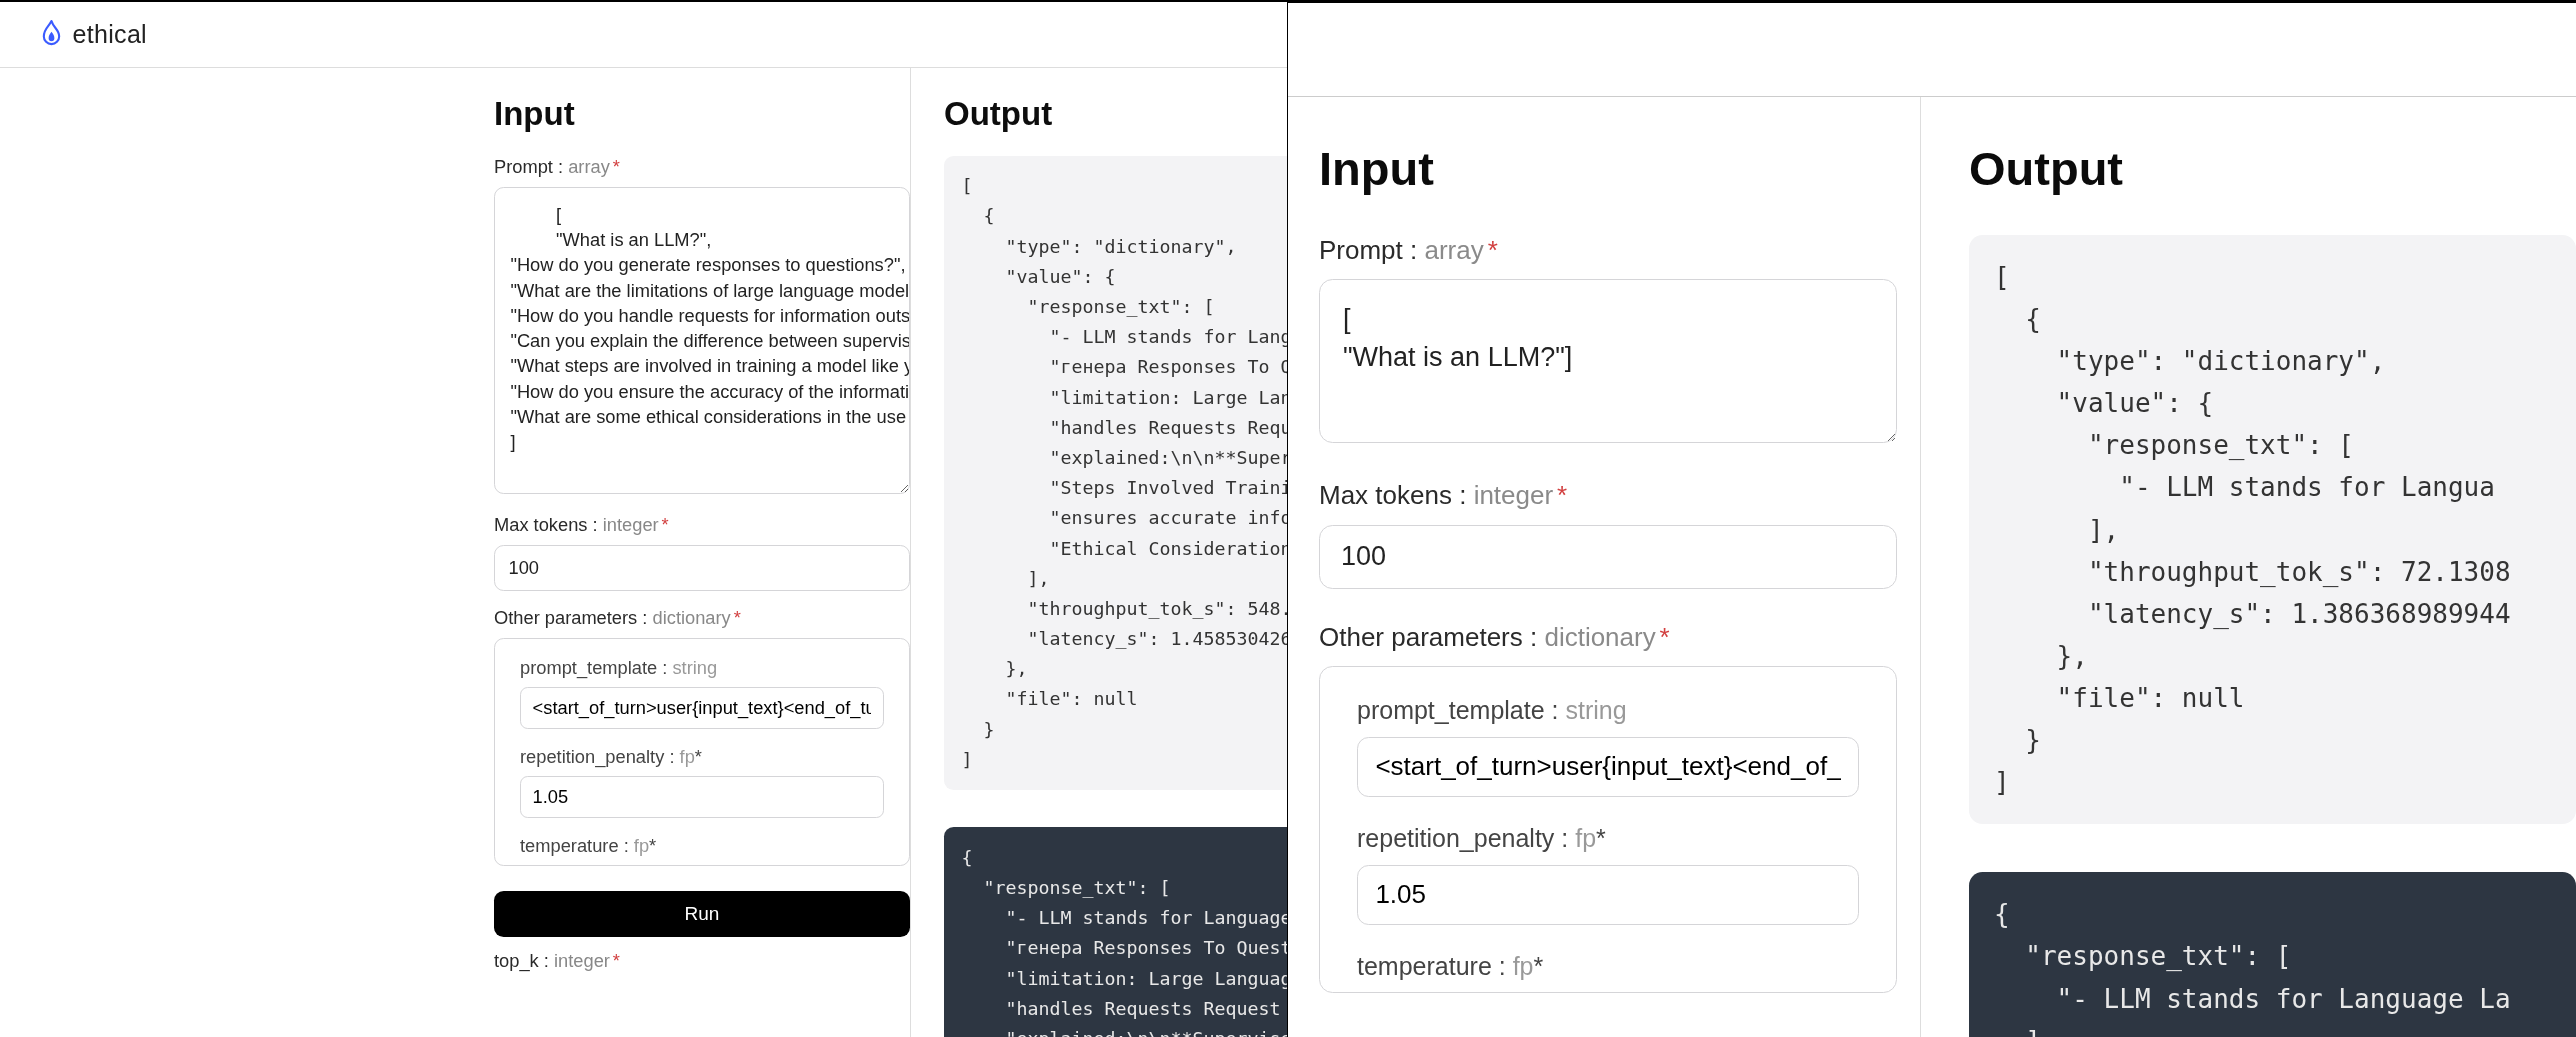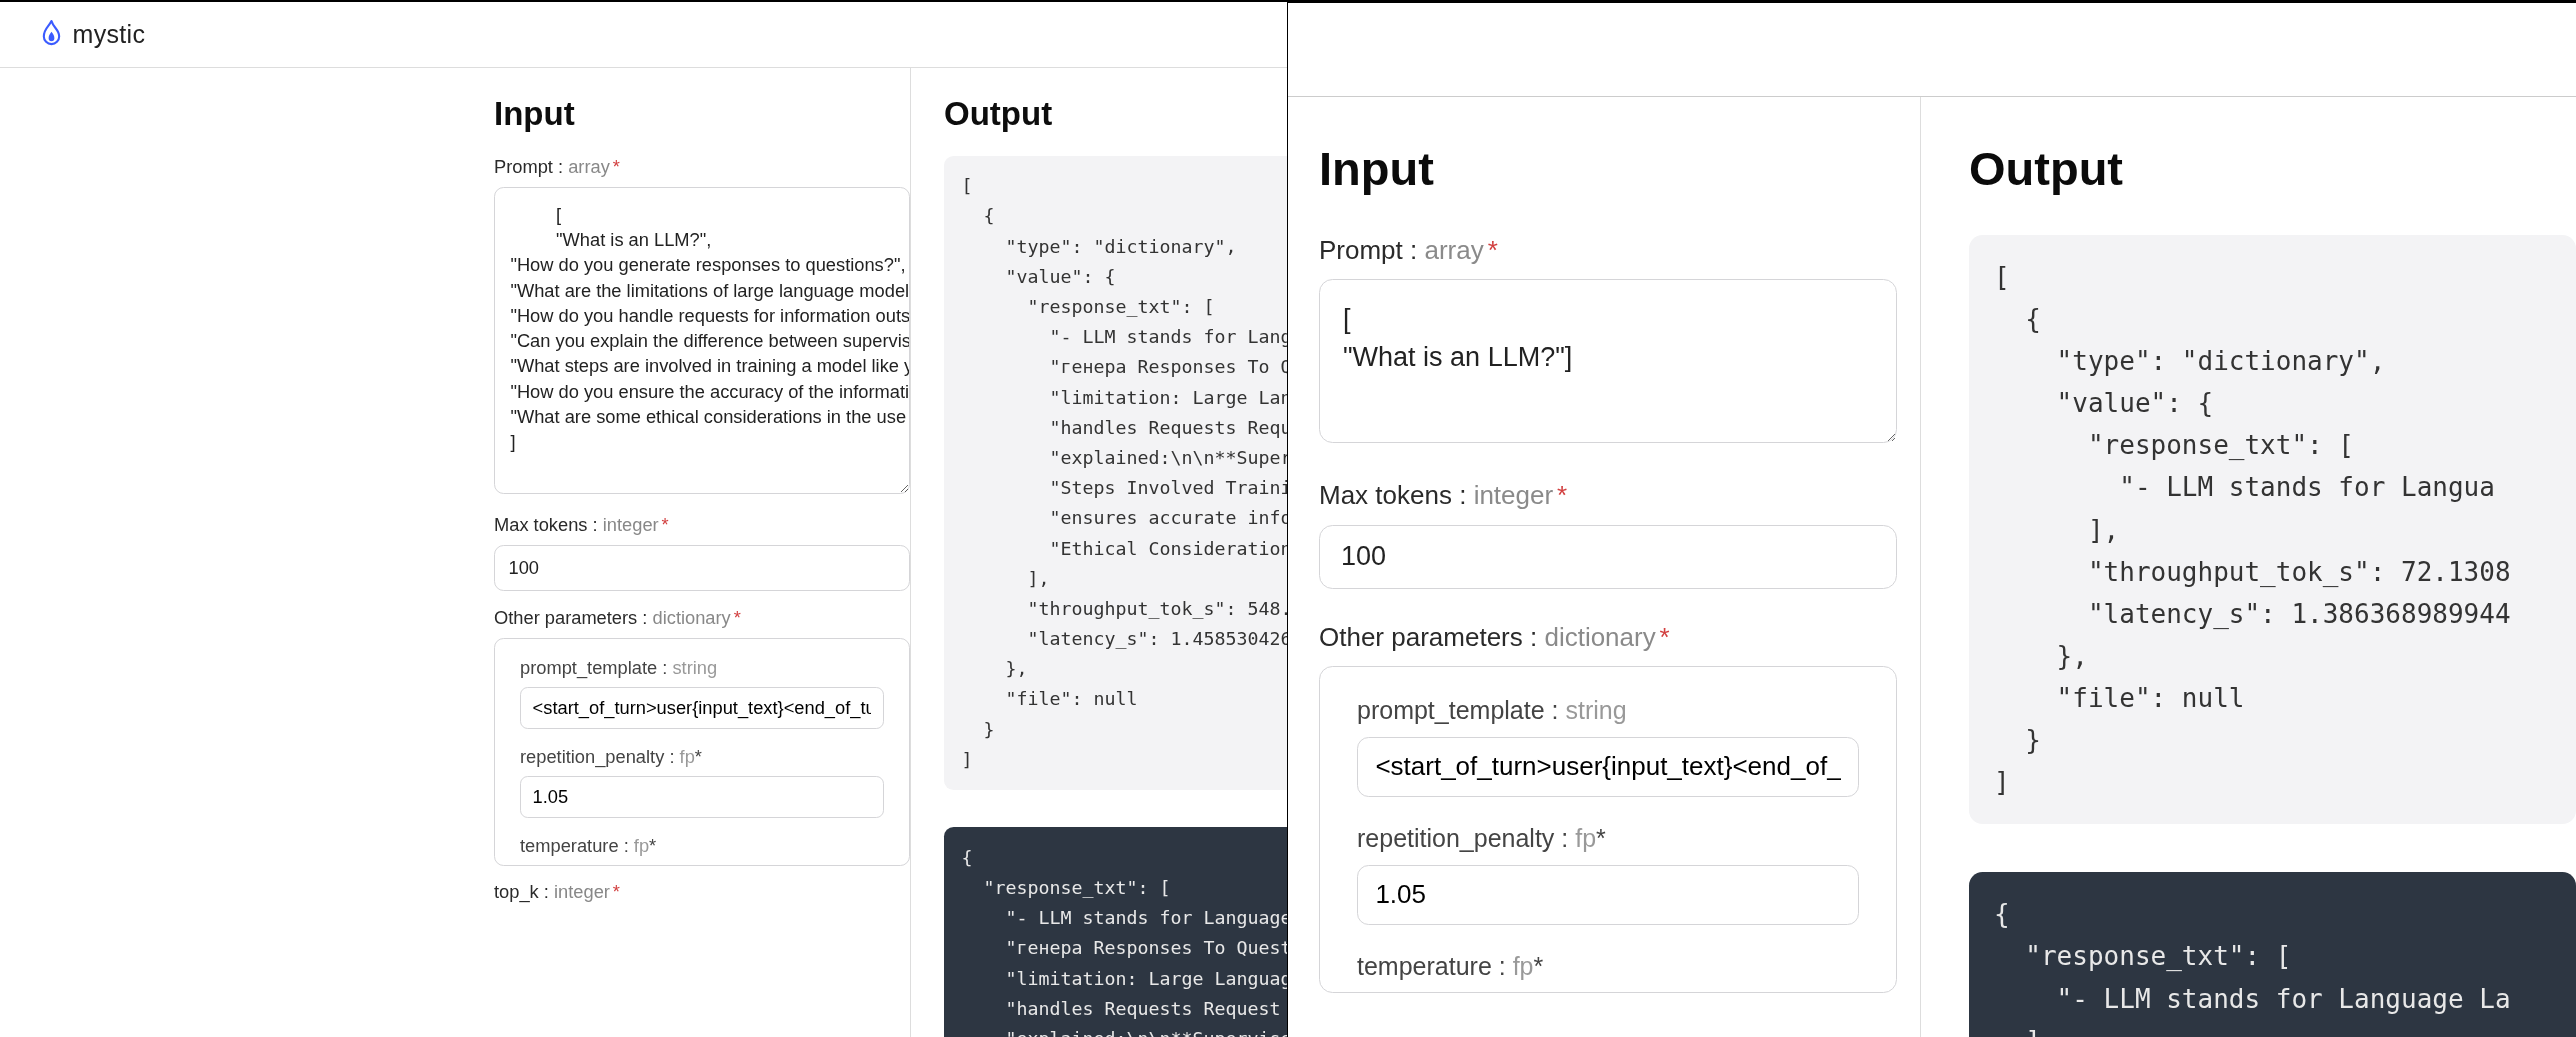--- a/index.html
+++ b/index.html
@@ -255,21 +255,21 @@
 </head>
 <body>
 
 <div class="pane pane-left">
   <div class="left-top-border"></div>
   <div class="left-header">
     <svg class="flame" viewBox="0 0 24 30">
       <path d="M12 1 C9 7 4 9 4 17 a8 8 0 0 0 16 0 C20 10 14 8 12 1 Z" fill="none" stroke="#3b5bff" stroke-width="2.2" stroke-linejoin="round"></path>
       <path d="M12 12 c-2 3-3 4-3 7 a3 3 0 0 0 6 0 c0-3-1-4-3-7 Z" fill="#3b5bff"></path>
     </svg>
-    <span class="brand">mystic</span>
+    <span class="brand">ethical</span>
   </div>
 
   <div class="left-body">
 
     <div class="left-input-col">
       <h2 class="section">Input</h2>
 
       <div class="field-row">
         <div class="field-label">
           <span>Prompt</span> : <span class="type">array</span><span class="req">*</span>
@@ -307,20 +307,21 @@
             <span>repetition_penalty</span> : <span class="type">fp</span><span class="req">*</span>
           </div>
           <input value="1.05" style="">
 
           <div class="sublabel">
             <span>temperature</span> : <span class="type">fp</span><span class="req">*</span>
           </div>
         </div>
       </div>
 
+      <button class="run-btn">Run</button>
 
       <div class="field-label" style="margin-top:13.5px">
         <span>top_k</span> : <span class="type">integer</span><span class="req">*</span>
       </div>
     </div>
 
     <div class="left-output-col">
       <h2 class="section">Output</h2>
       <pre class="code light">[
   {

